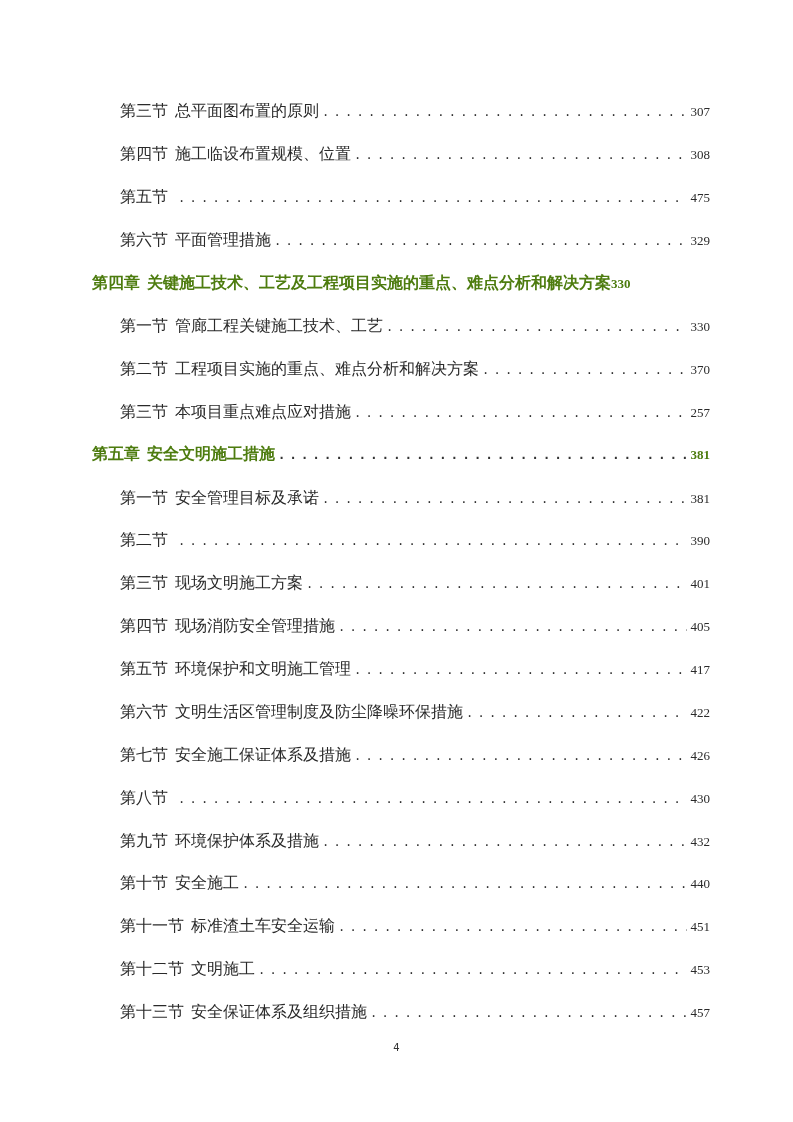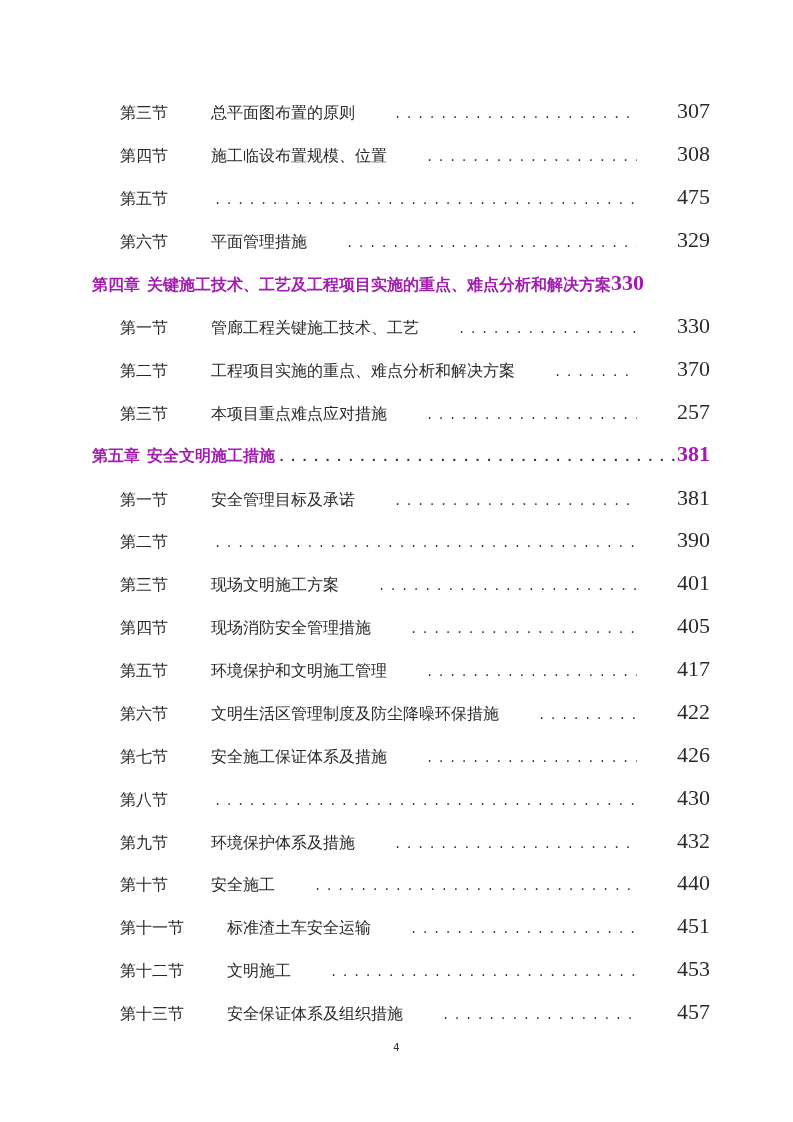--- a/index.html
+++ b/index.html
@@ -28,27 +28,26 @@
       height: 24px;
       line-height: 24px;
       font-size: 16px;
       white-space: nowrap;
       overflow: hidden;
     }
     .toc-row.section {
       left: 120px;
       width: 590px;
       color: #2a2a2a;
-      gap: 36px;
     }
     .toc-row.chapter {
       left: 92px;
       width: 618px;
       font-weight: bold;
-      color: #a21caf;
+      color: #4d7c0f;
     }
     .toc-num {
       flex: 0 0 auto;
       margin-right: 7px;
     }
     .toc-title {
       flex: 0 0 auto;
     }
     .toc-leader {
       flex: 1 1 auto;
@@ -58,21 +57,21 @@
       font-family: "DejaVu Sans Mono", "Liberation Mono", monospace;
       font-size: 12px;
       color: #333333;
     }
     .toc-leader::before {
       content: "................................................................................................................................................";
     }
     .toc-page {
       flex: 0 0 auto;
       font-family: "Liberation Serif", "DejaVu Serif", serif;
-      font-size: 22px;
+      font-size: 13px;
       text-align: right;
     }
     .chapter .toc-leader { margin-right: 2px; }
     .page-footer {
       position: absolute;
       left: 0;
       width: 793px;
       top: 1042px;
       text-align: center;
       font-family: "DejaVu Sans", sans-serif;

